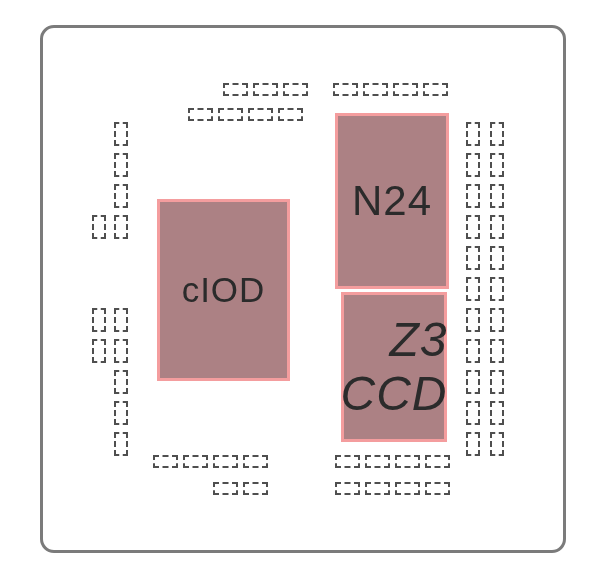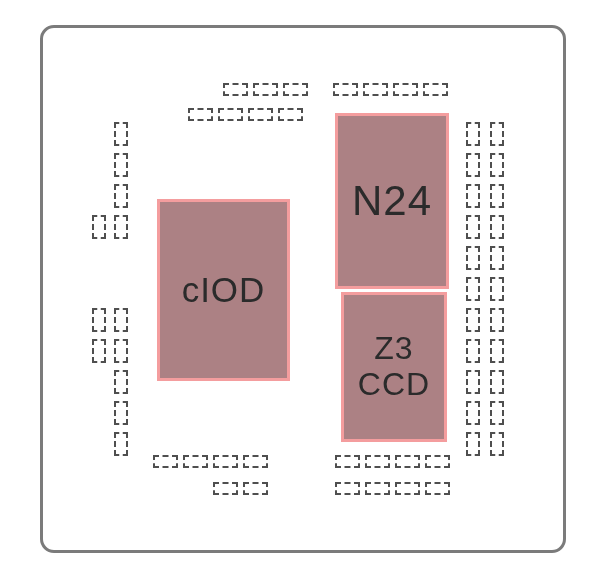--- a/index.html
+++ b/index.html
@@ -33,20 +33,21 @@
     justify-content: center;
     text-align: center;
   }
   .die-label {
     font-weight: 300;
     color: var(--label-text, #2b2b2b);
     letter-spacing: 1px;
     line-height: 1.12;
     white-space: pre-line;
     user-select: none;
+    text-align: right;
   }
   .cap {
     position: absolute;
     box-sizing: border-box;
     border: 2px dashed var(--cap-dash, #4f4f4f);
     background: transparent;
   }
 </style>
 </head>
 <body>
@@ -119,17 +120,17 @@
 
   <div class="die" style="left: 157px; top: 199px; width: 133px; height: 182px;">
     <span class="die-label" style="font-size: 35px;">cIOD</span>
   </div>
 
   <div class="die" style="left: 335px; top: 113px; width: 114px; height: 176px;">
     <span class="die-label" style="font-size: 42px;">N24</span>
   </div>
 
   <div class="die" style="left: 341px; top: 292px; width: 106px; height: 150px;">
-    <span class="die-label" style="font-size: 32px;">Z3
+    <span class="die-label" style="font-size: 48px; font-style: italic;">Z3
 CCD</span>
   </div>
 
 </div>
 
 </body></html>

